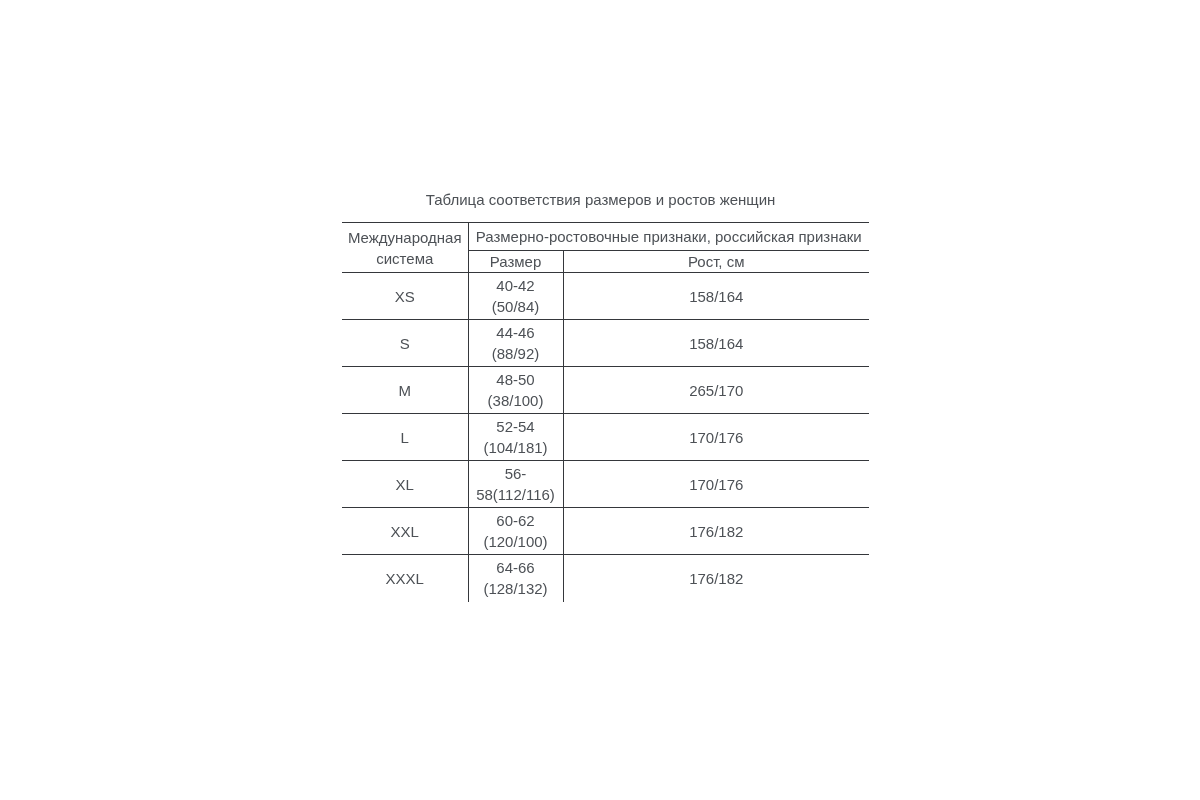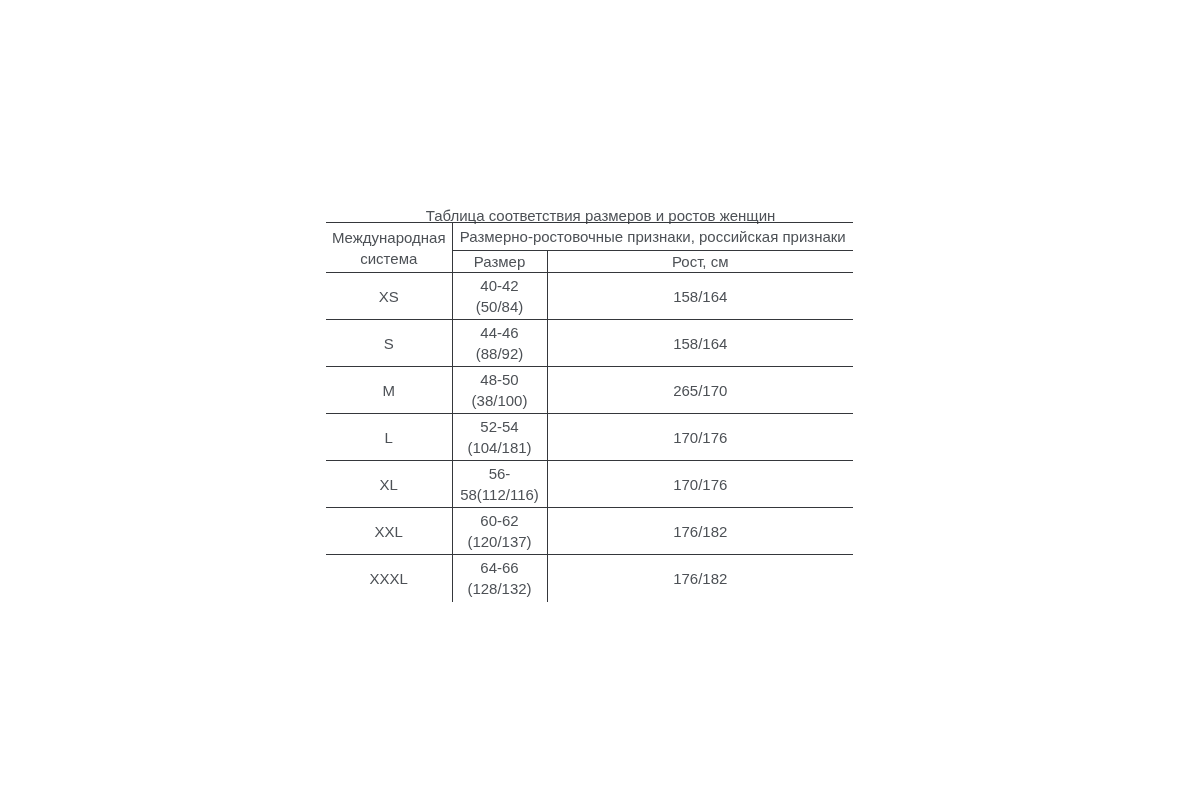--- a/index.html
+++ b/index.html
@@ -13,32 +13,32 @@
   }
   .page {
     position: relative;
     width: 1200px;
     height: 800px;
     background: #ffffff;
   }
   .chart-title {
     position: absolute;
     left: 337px;
-    top: 204px;
+    top: 188px;
     width: 527px;
     height: 24px;
     line-height: 24px;
     text-align: center;
     font-size: 15px;
     color: #4d5156;
     white-space: nowrap;
   }
   table.size-table {
     position: absolute;
-    left: 326px;
+    left: 342px;
     top: 222px;
     width: 527px;
     border-collapse: collapse;
     table-layout: fixed;
     border-top: 1.5px solid #35373b;
     font-size: 15px;
     color: #4d5156;
   }
   table.size-table th, table.size-table td {
     font-weight: 400;
@@ -110,21 +110,21 @@
       </tr>
       <tr>
         <td class="c1">XL</td>
         <td class="c2">56-
 58(112/116)</td>
         <td class="c3">170/176</td>
       </tr>
       <tr>
         <td class="c1">XXL</td>
         <td class="c2">60-62
-(120/137)</td>
+(120/100)</td>
         <td class="c3">176/182</td>
       </tr>
       <tr>
         <td class="c1">XXXL</td>
         <td class="c2">64-66
 (128/132)</td>
         <td class="c3">176/182</td>
       </tr>
     </tbody>
   </table>

